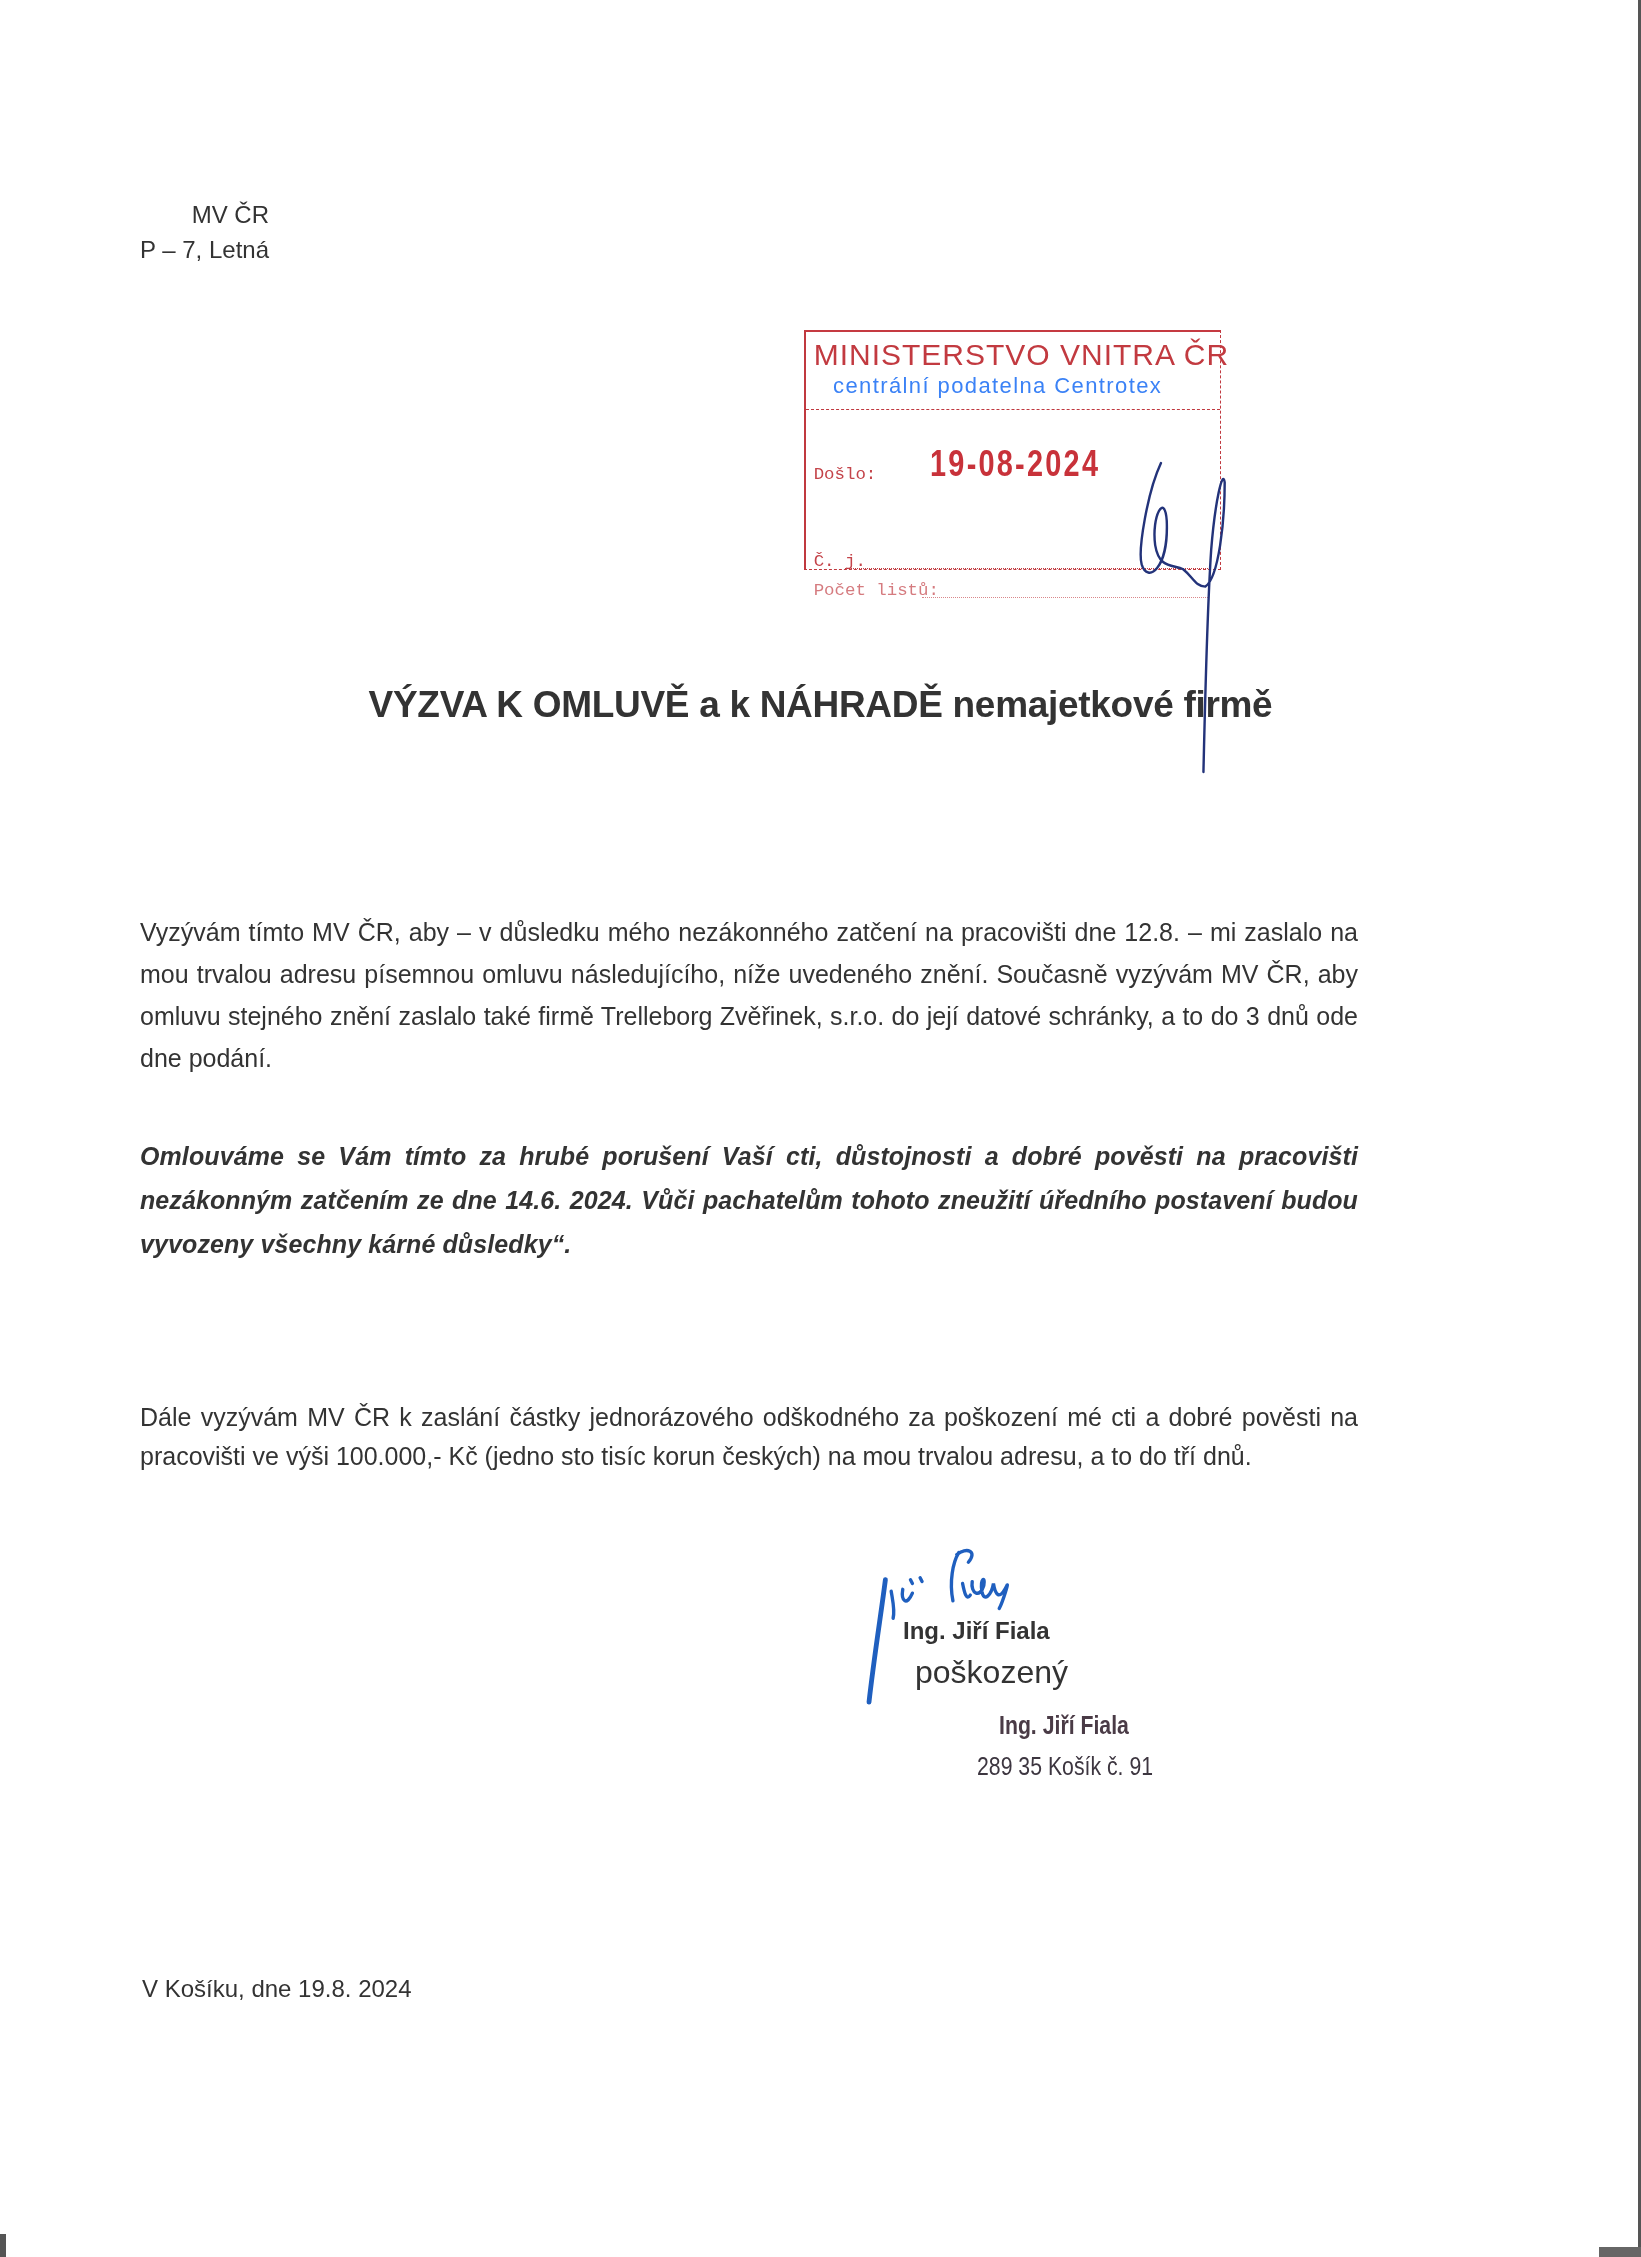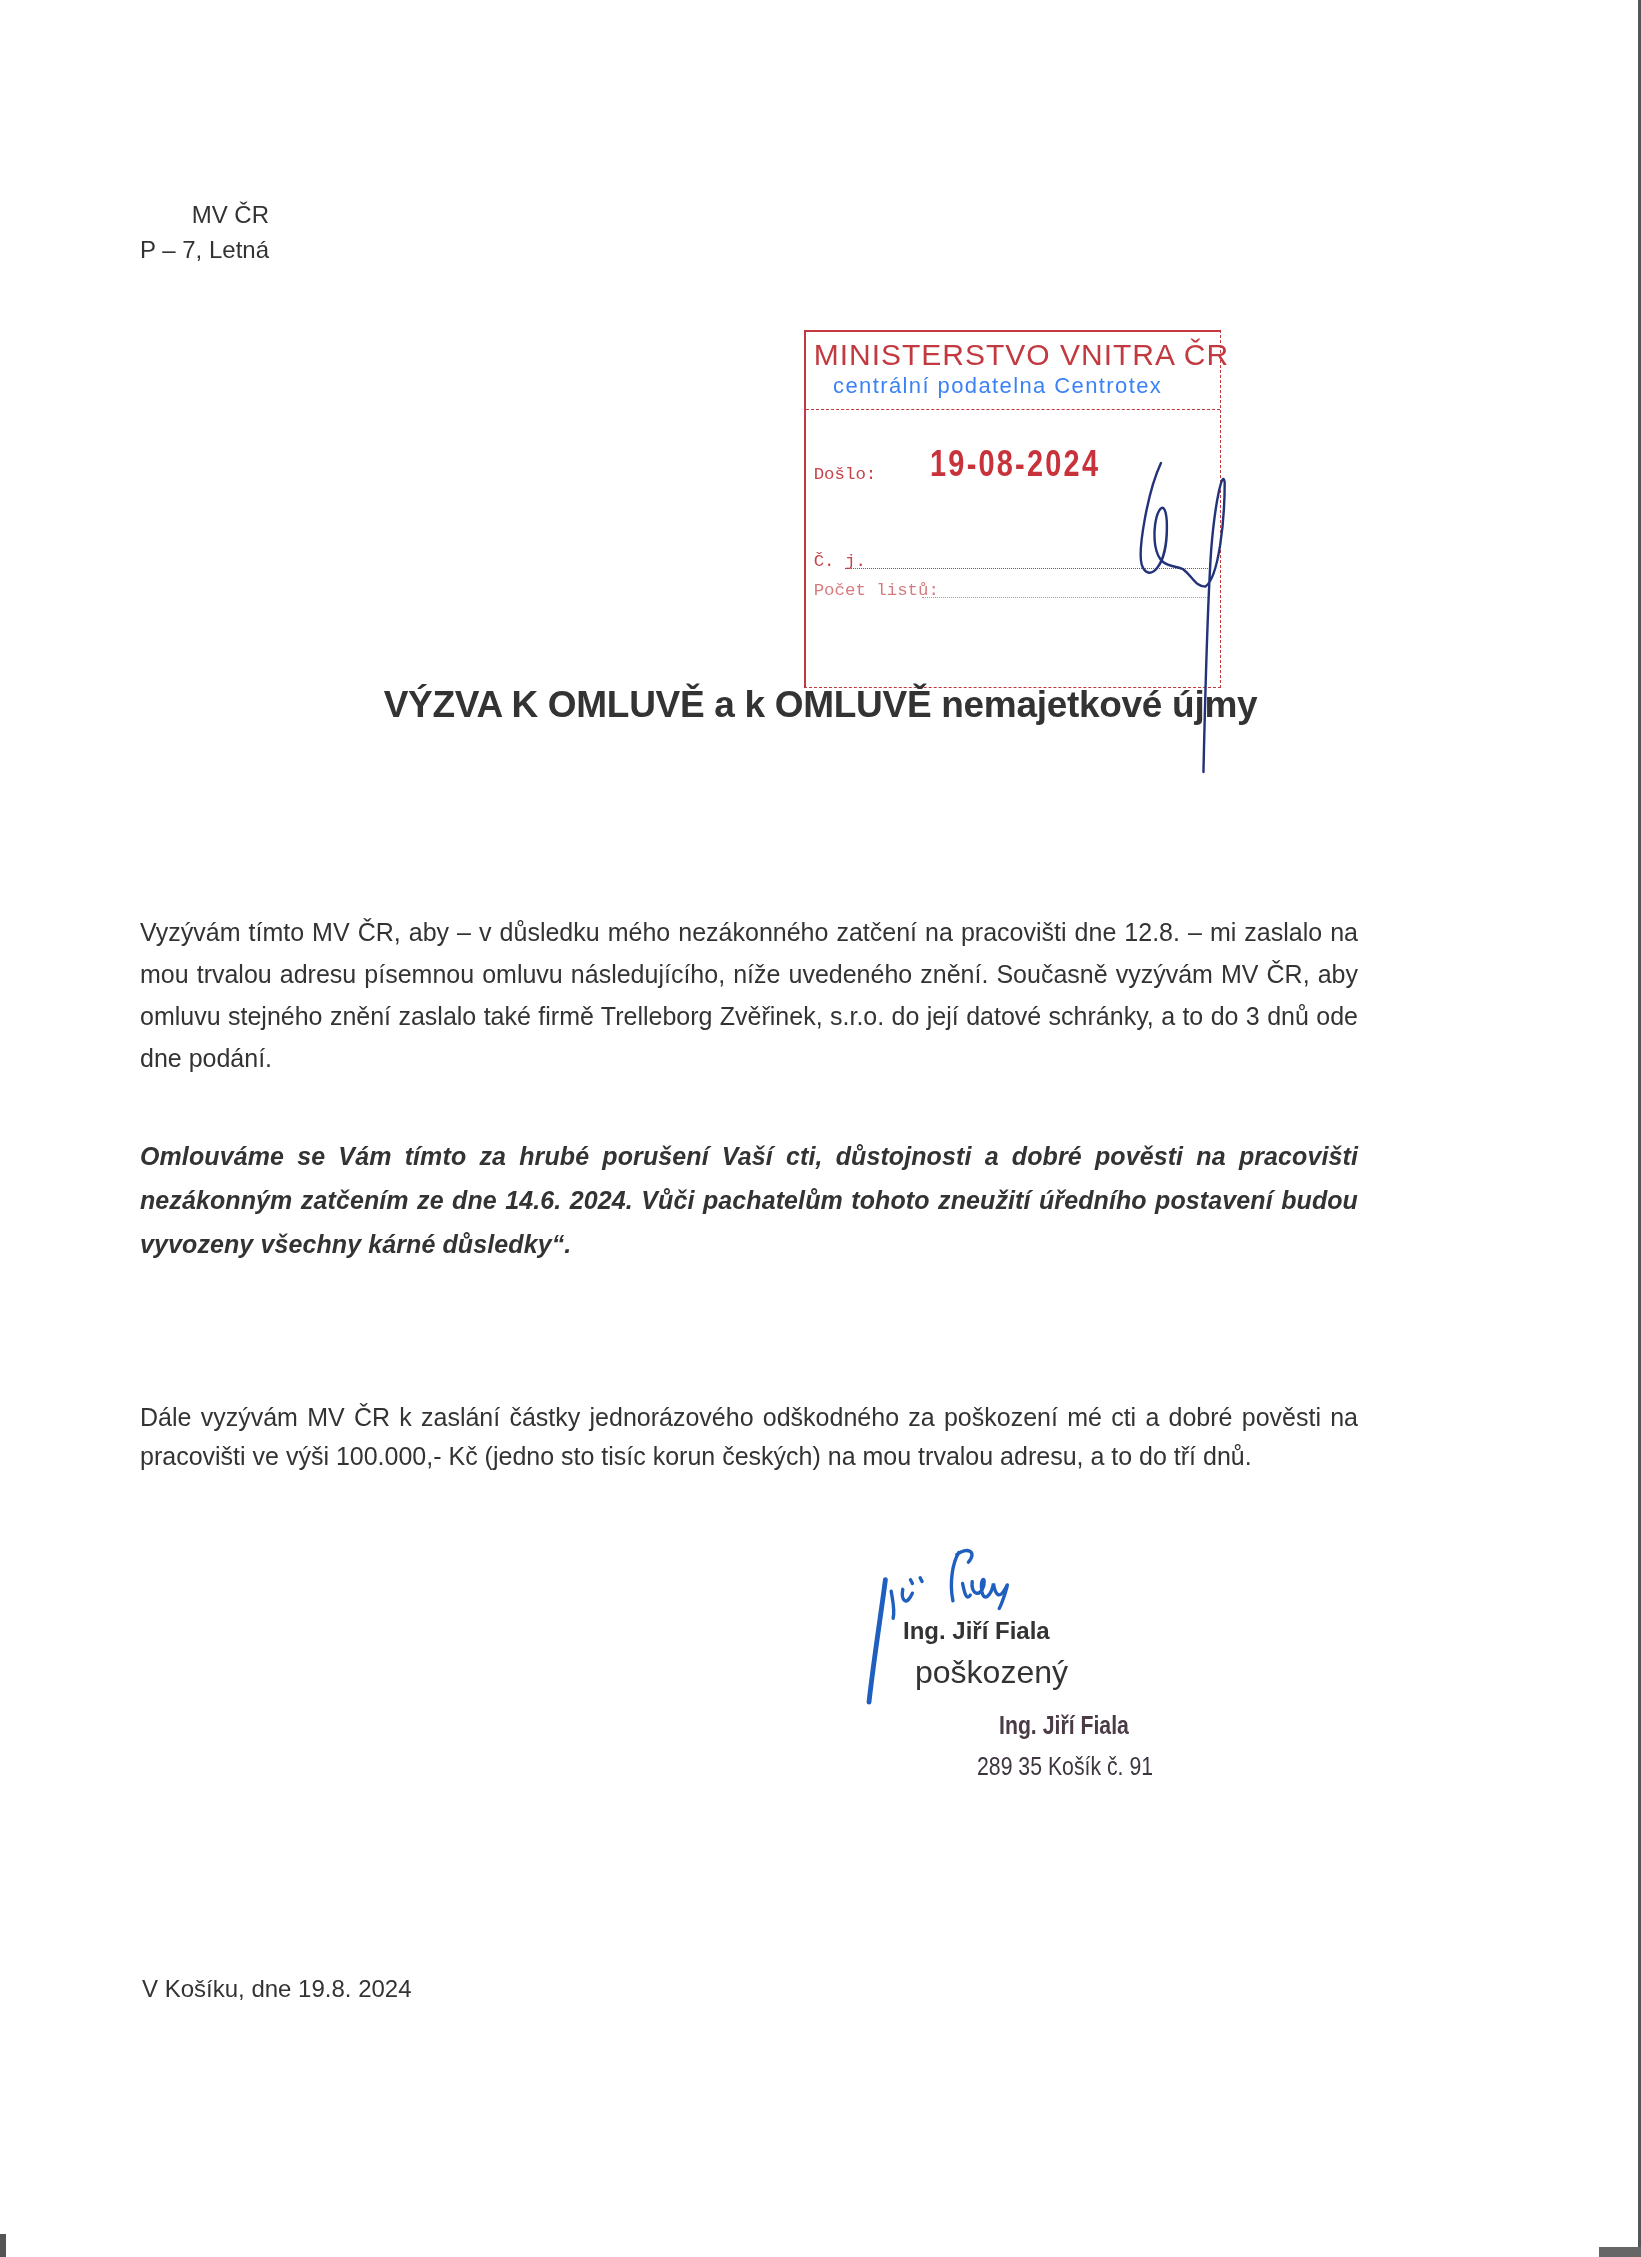--- a/index.html
+++ b/index.html
@@ -1,20 +1,20 @@
 <!DOCTYPE html>
 <html><head>
 <meta charset="utf-8">
 <style>
   html, body { margin:0; padding:0; }
   body { width:1641px; height:2257px; background:#ffffff; position:relative; overflow:hidden;
          font-family:"Liberation Sans", sans-serif; color:#2b2b2b; }
   .abs { position:absolute; }
   .addr { left:140px; font-size:24px; line-height:35px; color:#333; font-family:"Liberation Sans", sans-serif; }
-  .stamp { left:804px; top:330px; width:417px; height:358px; border:1.9px dashed #c0393f; border-left:2.9px solid #c0393f; border-top:2.9px solid #c53a41; box-sizing:border-box; color:#c0393f;text-align:center; }
+  .stamp { left:804px; top:330px; width:417px; height:240px; border:1.9px dashed #c0393f; border-left:2.9px solid #c0393f; border-top:2.9px solid #c53a41; box-sizing:border-box; color:#c0393f;text-align:center; }
   .stamp-title { position:absolute; left:7.7px; top:5.8px; font-size:30px; letter-spacing:1px; font-family:"Liberation Sans", sans-serif; color:#c23a40; white-space:nowrap; }
   .stamp-sub { position:absolute; left:27px; top:41px; font-size:22px; letter-spacing:1.4px; color:#3b82f6; white-space:nowrap; font-family:"Liberation Sans", sans-serif; }
   .stamp-divider { position:absolute; left:0; right:0; top:77px; border-top:1.9px dashed #c0393f; }
   .stamp-label { position:absolute; font-size:17.4px; color:#c4444a; font-family:Liberation Mono, monospace; white-space:nowrap; }
   .stamp-date { position:absolute; left:124px; top:111px; font-size:37px; font-weight:bold; color:#c8323a; font-family:"Liberation Sans Narrow","Liberation Sans", sans-serif; letter-spacing:2.9px; transform:scaleX(0.78); transform-origin:left; white-space:nowrap; }
   .dots { position:absolute; border-top:1.9px dotted #c0393f; height:0; }
   .title { left:0; width:1641px; top:684px; text-align:center; font-size:37px; font-weight:bold; color:#333; font-family:"Liberation Sans", sans-serif; letter-spacing:-0.3px; }
   .para { left:140px; width:1218px; font-size:25px; line-height:42px; color:#333; text-align:justify; font-family:"Liberation Sans", sans-serif; }
   .para-i { font-style:italic; font-weight:bold; line-height:44px; letter-spacing:0.1px; }
   .sig-name { left:903px; top:1617px; font-size:24px; font-weight:bold; color:#333; }
@@ -44,21 +44,21 @@
   <div class="stamp-label" style="left:7.7px; top:220px;">Č. j.</div>
   <div class="dots" style="left:39px; right:11.6px; top:236px;"></div>
   <div class="stamp-label" style="left:7.7px; top:249px; opacity:0.7;">Počet listů:</div>
   <div class="dots" style="left:116px; right:11.6px; top:265px; opacity:0.6;"></div>
 </div>
 
 <svg class="ink" style="left:1130px; top:463px;" width="116" height="309" viewBox="0 0 120 320">
   <path d="M32 0 C18 30 8 90 12 105 C18 125 40 110 38 60 C36 30 22 55 26 85 C30 110 45 105 55 110 C65 118 68 128 78 128 C92 118 98 60 98 20 C96 5 88 40 84 90 C80 150 78 230 76 320" fill="none" stroke="#23337a" stroke-width="2.5" stroke-linecap="round"></path>
 </svg>
 
-<div class="abs title">VÝZVA K OMLUVĚ a k OMLUVĚ nemajetkové újmy</div>
+<div class="abs title">VÝZVA K OMLUVĚ a k NÁHRADĚ nemajetkové firmě</div>
 
 <div class="abs para" style="top:911px;">Vyzývám tímto MV ČR, aby – v důsledku mého nezákonného zatčení na pracovišti dne 12.8. – mi zaslalo na mou trvalou adresu písemnou omluvu následujícího, níže uvedeného znění. Současně vyzývám MV ČR, aby omluvu stejného znění zaslalo také firmě Trelleborg Zvěřinek, s.r.o. do její datové schránky, a to do 3 dnů ode dne podání.</div>
 
 <div class="abs para para-i" style="top:1134px;">Omlouváme se Vám tímto za hrubé porušení Vaší cti, důstojnosti a dobré pověsti na pracovišti nezákonným zatčením ze dne 14.6. 2024. Vůči pachatelům tohoto zneužití úředního postavení budou vyvozeny všechny kárné důsledky“.</div>
 
 <div class="abs para" style="top:1398px; line-height:39px;">Dále vyzývám MV ČR k zaslání částky jednorázového odškodného za poškození mé cti a dobré pověsti na pracovišti ve výši 100.000,- Kč (jedno sto tisíc korun českých) na mou trvalou adresu, a to do tří dnů.</div>
 
 <svg class="ink" style="left:864px; top:1543px;" width="174" height="164" viewBox="0 0 180 170">
   <path d="M22 38 C18 70 10 120 5 165" fill="none" stroke="#1f5fbf" stroke-width="5" stroke-linecap="round"></path>
   <path d="M28 50 C30 62 32 70 30 78 M40 48 C38 60 44 66 50 52 M48 38 L50 42 M58 36 L60 40" fill="none" stroke="#1f5fbf" stroke-width="3.5" stroke-linecap="round"></path>

